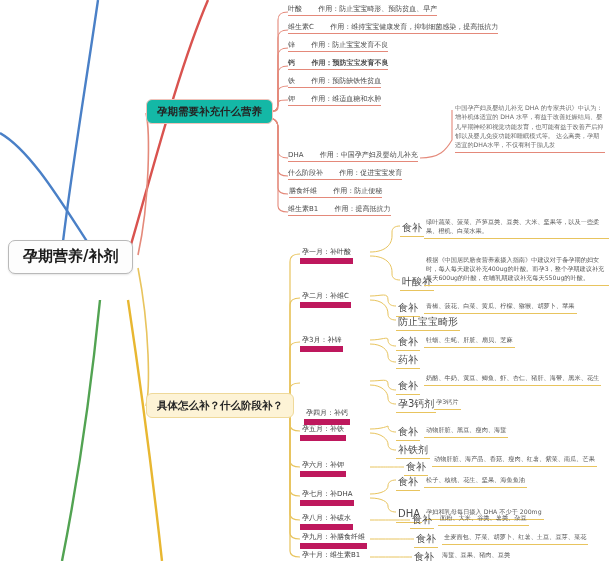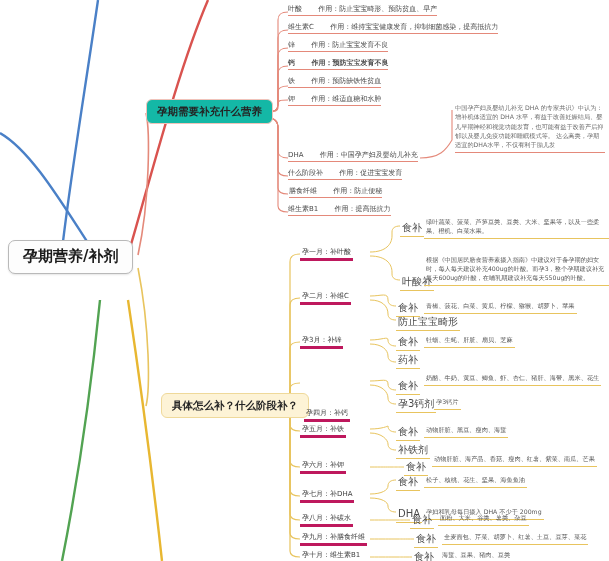--- a/index.html
+++ b/index.html
@@ -42,38 +42,38 @@
 
   
   .l1 {
     padding: 5px 10px 6px 10px;
     border-radius: 6px;
     font-size: 10.5px;
     font-weight: bold;
     color: #242424;
   }
   .l1.red   { left: 146px; top: 99px;  background: #14b8a6; border: 1px solid #f0c3ba; }
-  .l1.gold  { left: 146px; top: 393px; background: #fdf3d6; border: 1px solid #efd99a; margin-left: 15px; }
+  .l1.gold  { left: 146px; top: 393px; background: #fdf3d6; border: 1px solid #efd99a; }
 
   
   .leaf {
     font-size: 7px;
     color: #4a4a4a;
     padding-bottom: 2px;
   }
   .leaf .k { display: inline-block; }
   .leaf .v { display: inline-block; margin-left: 14px; }
 
   .uline-red  { border-bottom: 1px solid #e4897a; }
 
   .month {
     font-size: 7px;
     color: #3d3d3d;
     padding: 0 2px 2px 2px;
-    border-bottom: 3px solid #be185d;
+    border-bottom: 6px solid #be185d;
   }
   .sub {
     font-size: 10px;
     color: #4a4a4a;
     padding: 0 2px 2px 2px;
     border-bottom: 1px solid #e8c45e;
   }
   .detail {
     font-size: 6.2px;
     color: #555;

